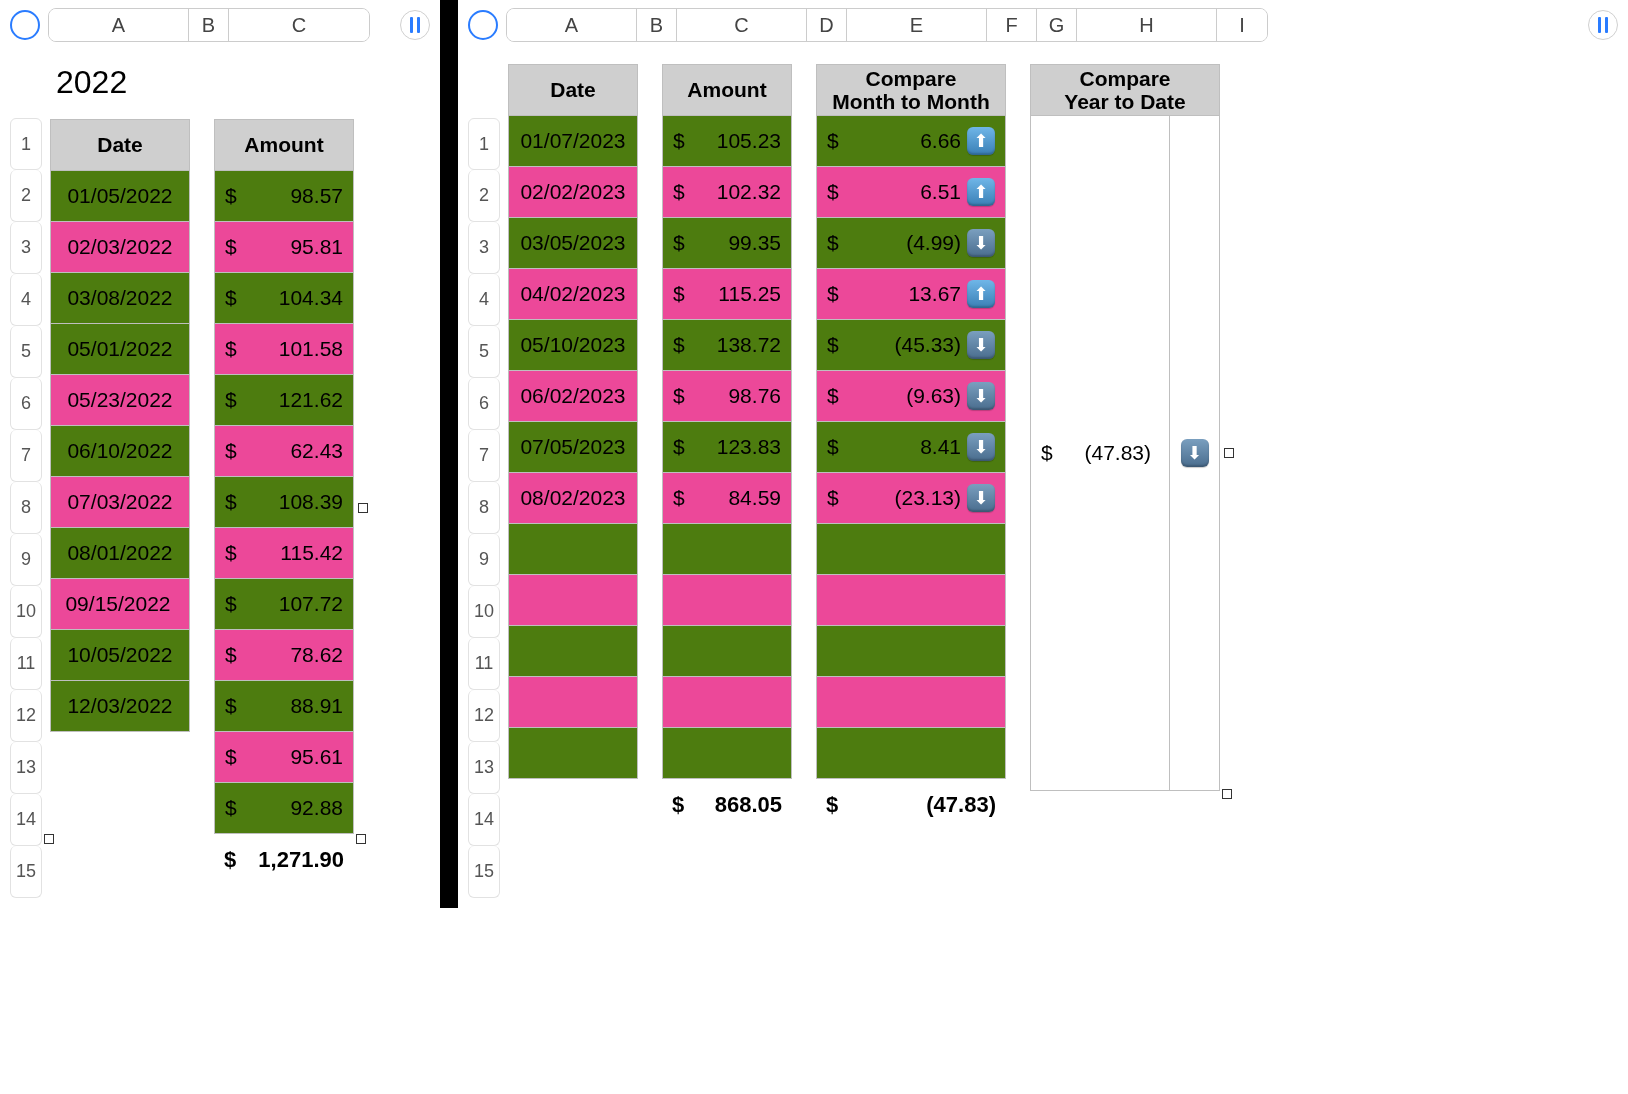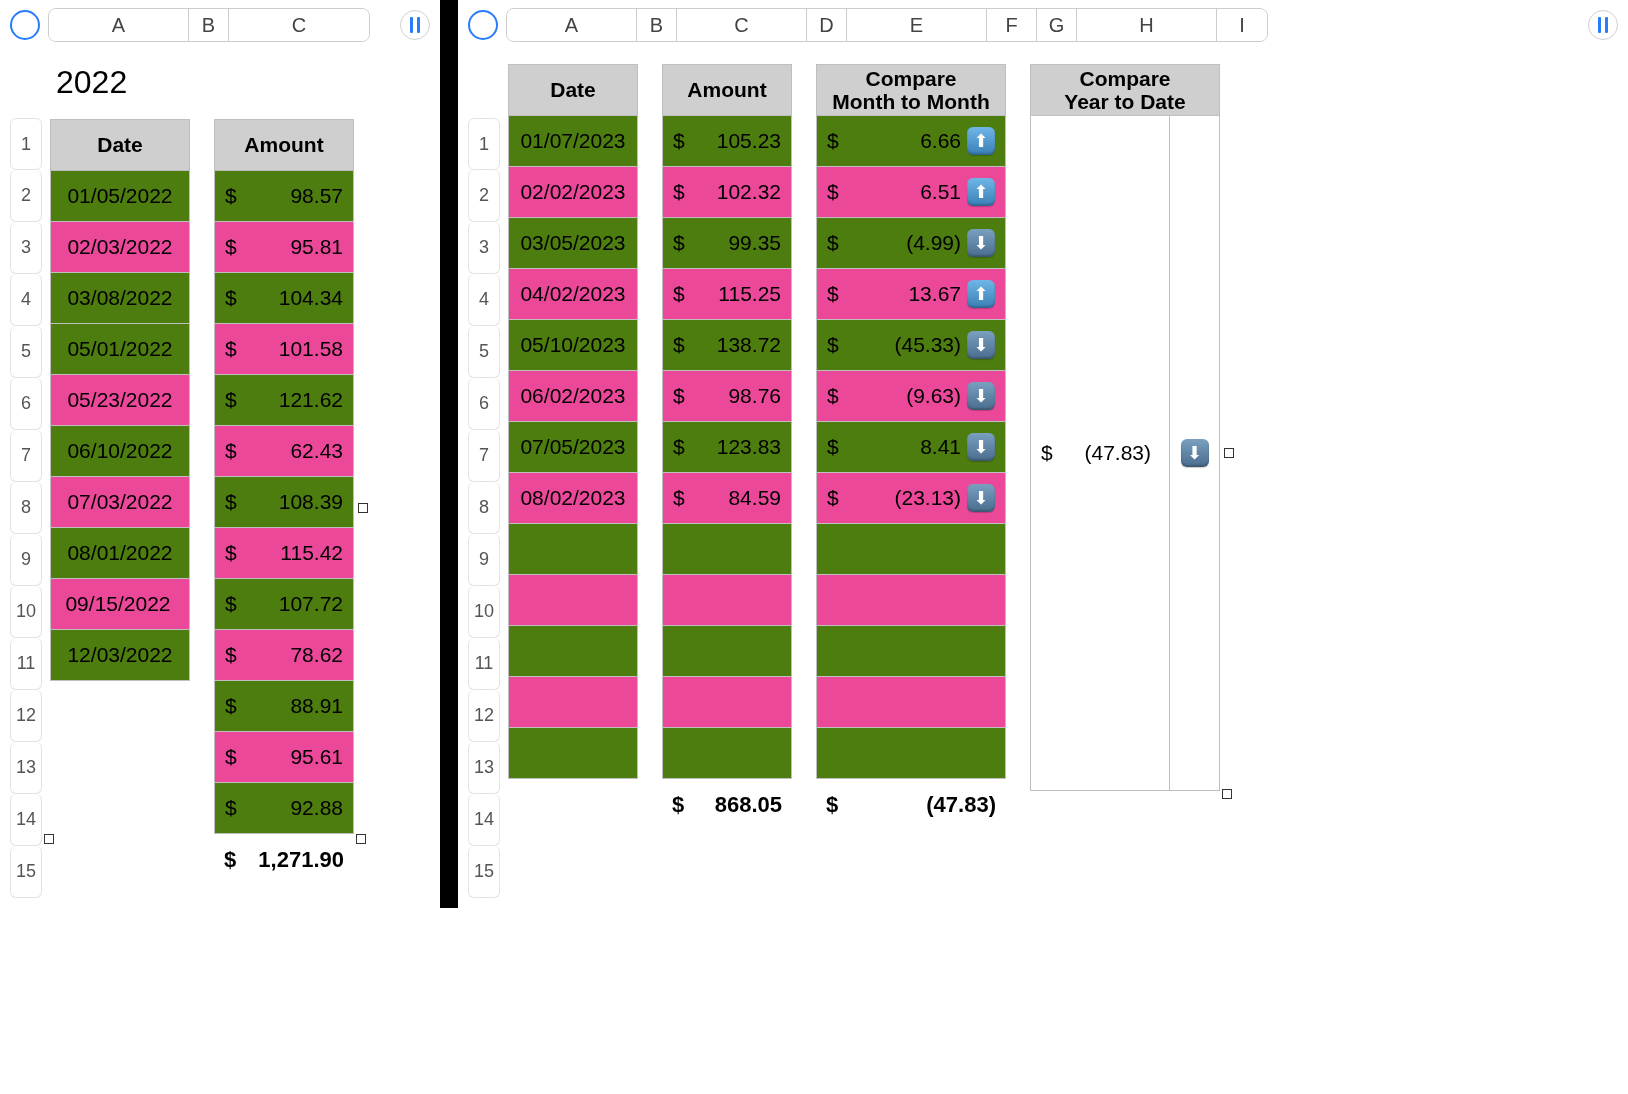--- a/index.html
+++ b/index.html
@@ -243,20 +243,21 @@
               <div class="cell header-cell">Date</div>
               <div class="cell zebra-even" style="justify-content: center;">01/05/2022</div>
               <div class="cell zebra-odd" style="justify-content: center;">02/03/2022</div>
               <div class="cell zebra-even" style="justify-content: center;">03/08/2022</div>
               <div class="cell zebra-even" style="justify-content: center;">05/01/2022</div>
               <div class="cell zebra-odd" style="justify-content: center;">05/23/2022</div>
               <div class="cell zebra-even" style="justify-content: center;">06/10/2022</div>
               <div class="cell zebra-odd" style="justify-content: center;">07/03/2022</div>
               <div class="cell zebra-even" style="justify-content: center;">08/01/2022</div>
               <div class="cell zebra-odd" style="justify-content: center; padding-left: 6px;">09/15/2022</div>
+              <div class="cell zebra-even" style="justify-content: center;">10/05/2022</div>
               <div class="cell zebra-even" style="justify-content: center;">12/03/2022</div>
             </div>
           <div class="col col-amount" id="left-amount-col" style="position:relative">
               <div class="cell header-cell">Amount</div>
               <div class="cell amount-cell zebra-even">
                 <span class="sym">$</span>
                 <span class="val">98.57</span>
               </div>
               <div class="cell amount-cell zebra-odd">
                 <span class="sym">$</span>

